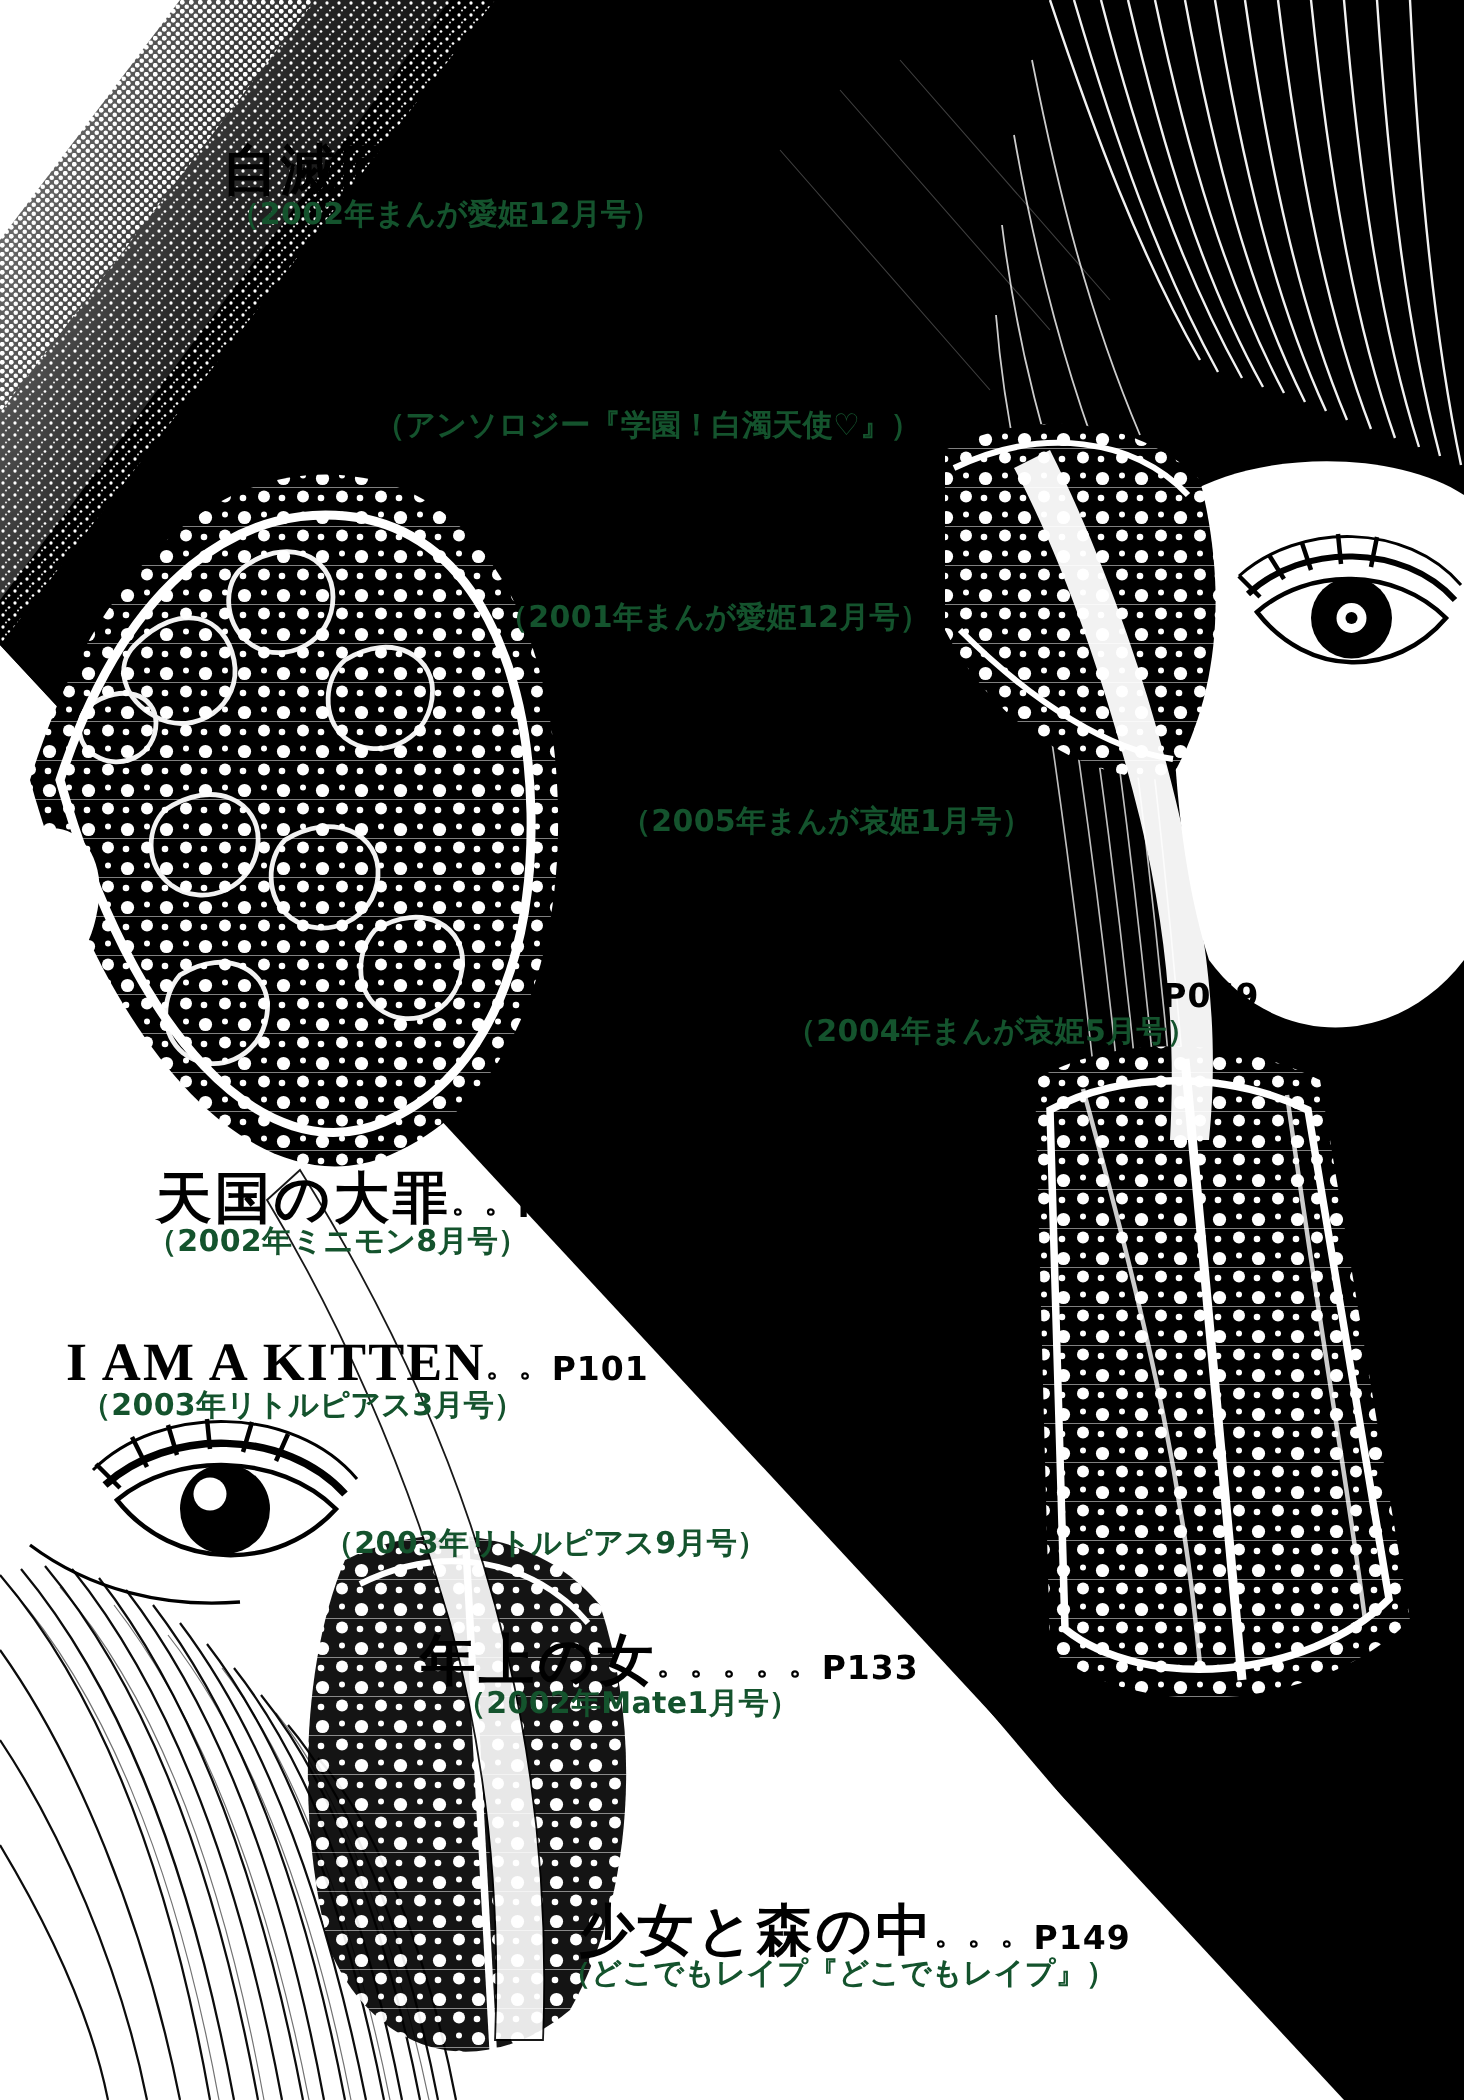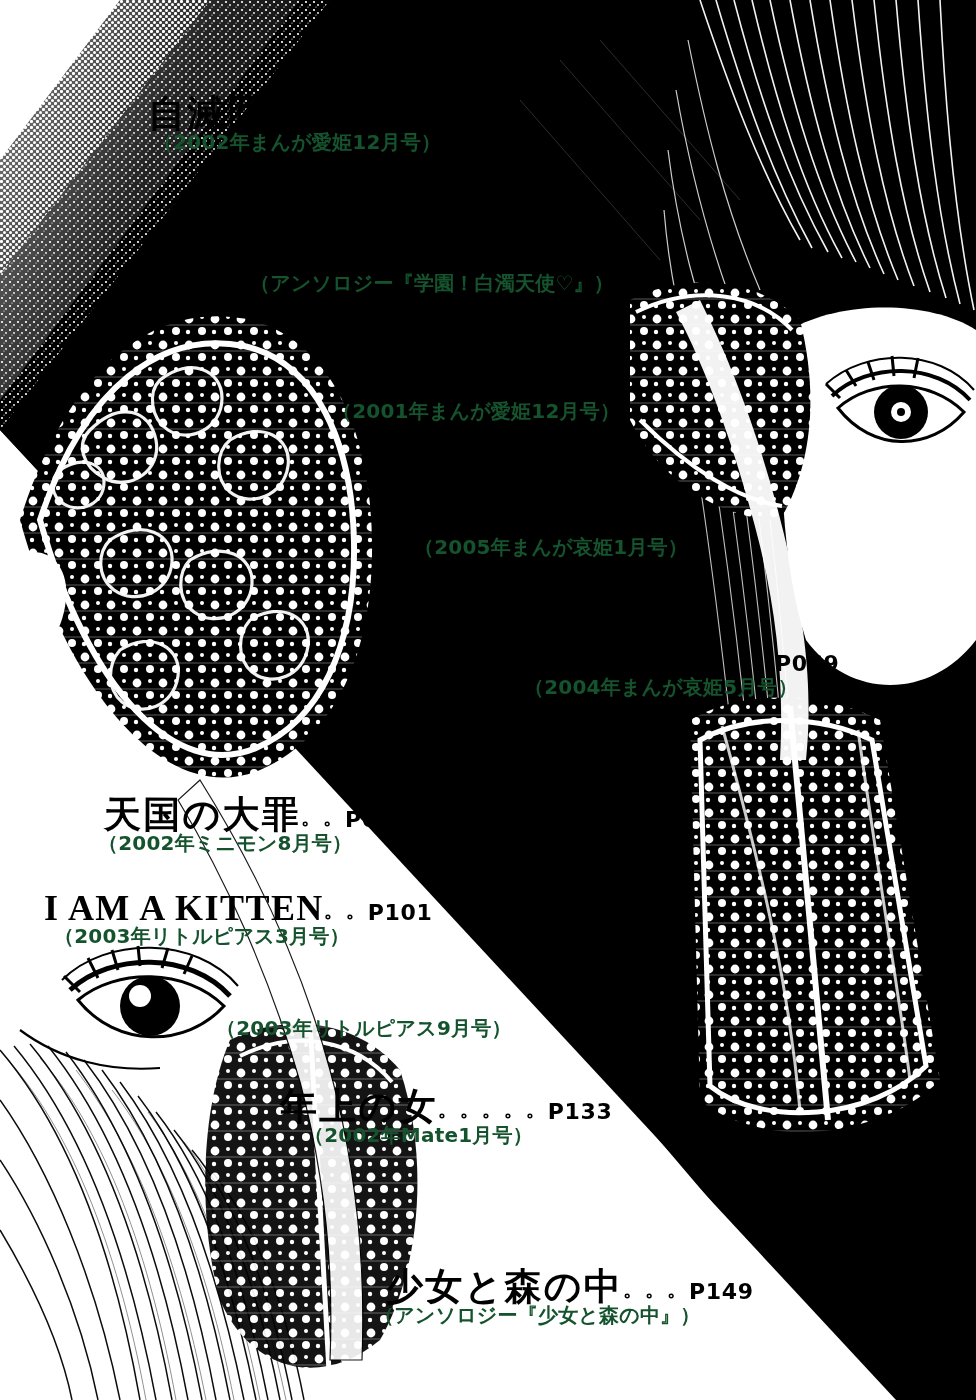--- a/index.html
+++ b/index.html
@@ -81,21 +81,21 @@
 
   #e2  { left: 336px; top: 364px; }
   #e2 .line2 { margin-left: -4px; }
 
   #e3  { left: 424px; top: 500px; }
   #e3 .line2 { margin-left: -10px; }
 
   #e4  { left: 530px; top: 640px; }
   #e4 .line2 { margin-left: -6px; }
 
-  #e5  { left: 104px; top: 796px; }
+  #e5  { left: 104px; top: 780px; }
   #e5 .line2 { margin-left: -6px; }
 
   #e6  { left: 44px; top: 890px; }
   #e6 .title-en { font-size: 36px; letter-spacing: 0.04em; font-family: "Liberation Serif", serif; font-weight: bold;}
   #e6 .line2 { margin-left: 10px; }
 
   #e7  { left: 206px; top: 1018px; }
   #e7 .line2 { margin-left: 10px; text-align: right; }
 
   #e8  { left: 280px; top: 1088px; }
@@ -372,17 +372,17 @@
       <span class="line1">
         <span class="title">年上の女</span><span class="dots">。。。。。</span><span class="page">P133</span>
       </span>
       <span class="line2 sub">（2002年Mate1月号）</span>
     </div>
 
     <div class="entry" id="e9">
       <span class="line1">
         <span class="title">少女と森の中</span><span class="dots">。。。</span><span class="page">P149</span>
       </span>
-      <span class="line2 sub">（アンソロジー『少女と森の中』）</span>
+      <span class="line2 sub">（どこでもレイプ『どこでもレイプ』）</span>
     </div>
 
   </div>
 </div>
 
 </body></html>

